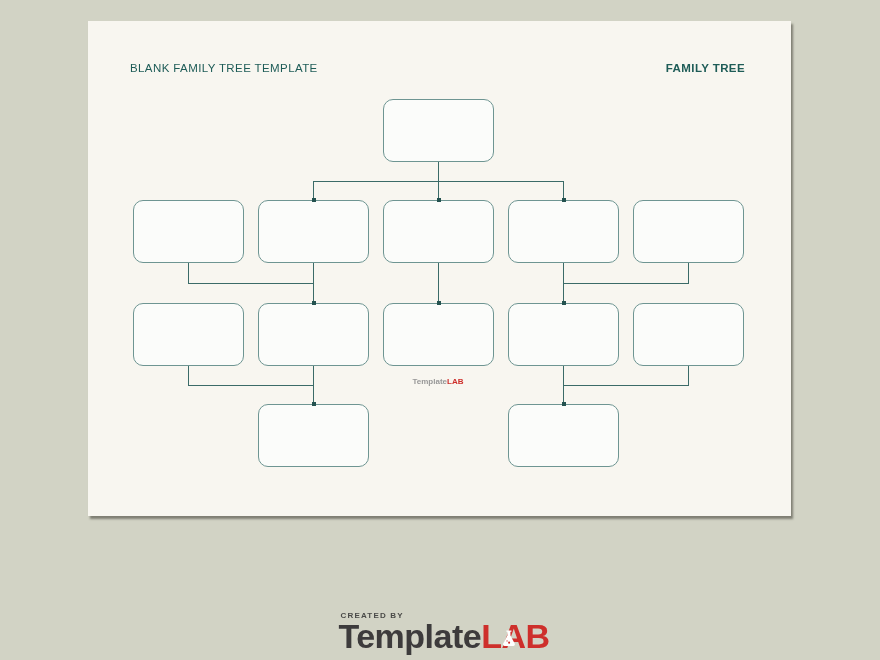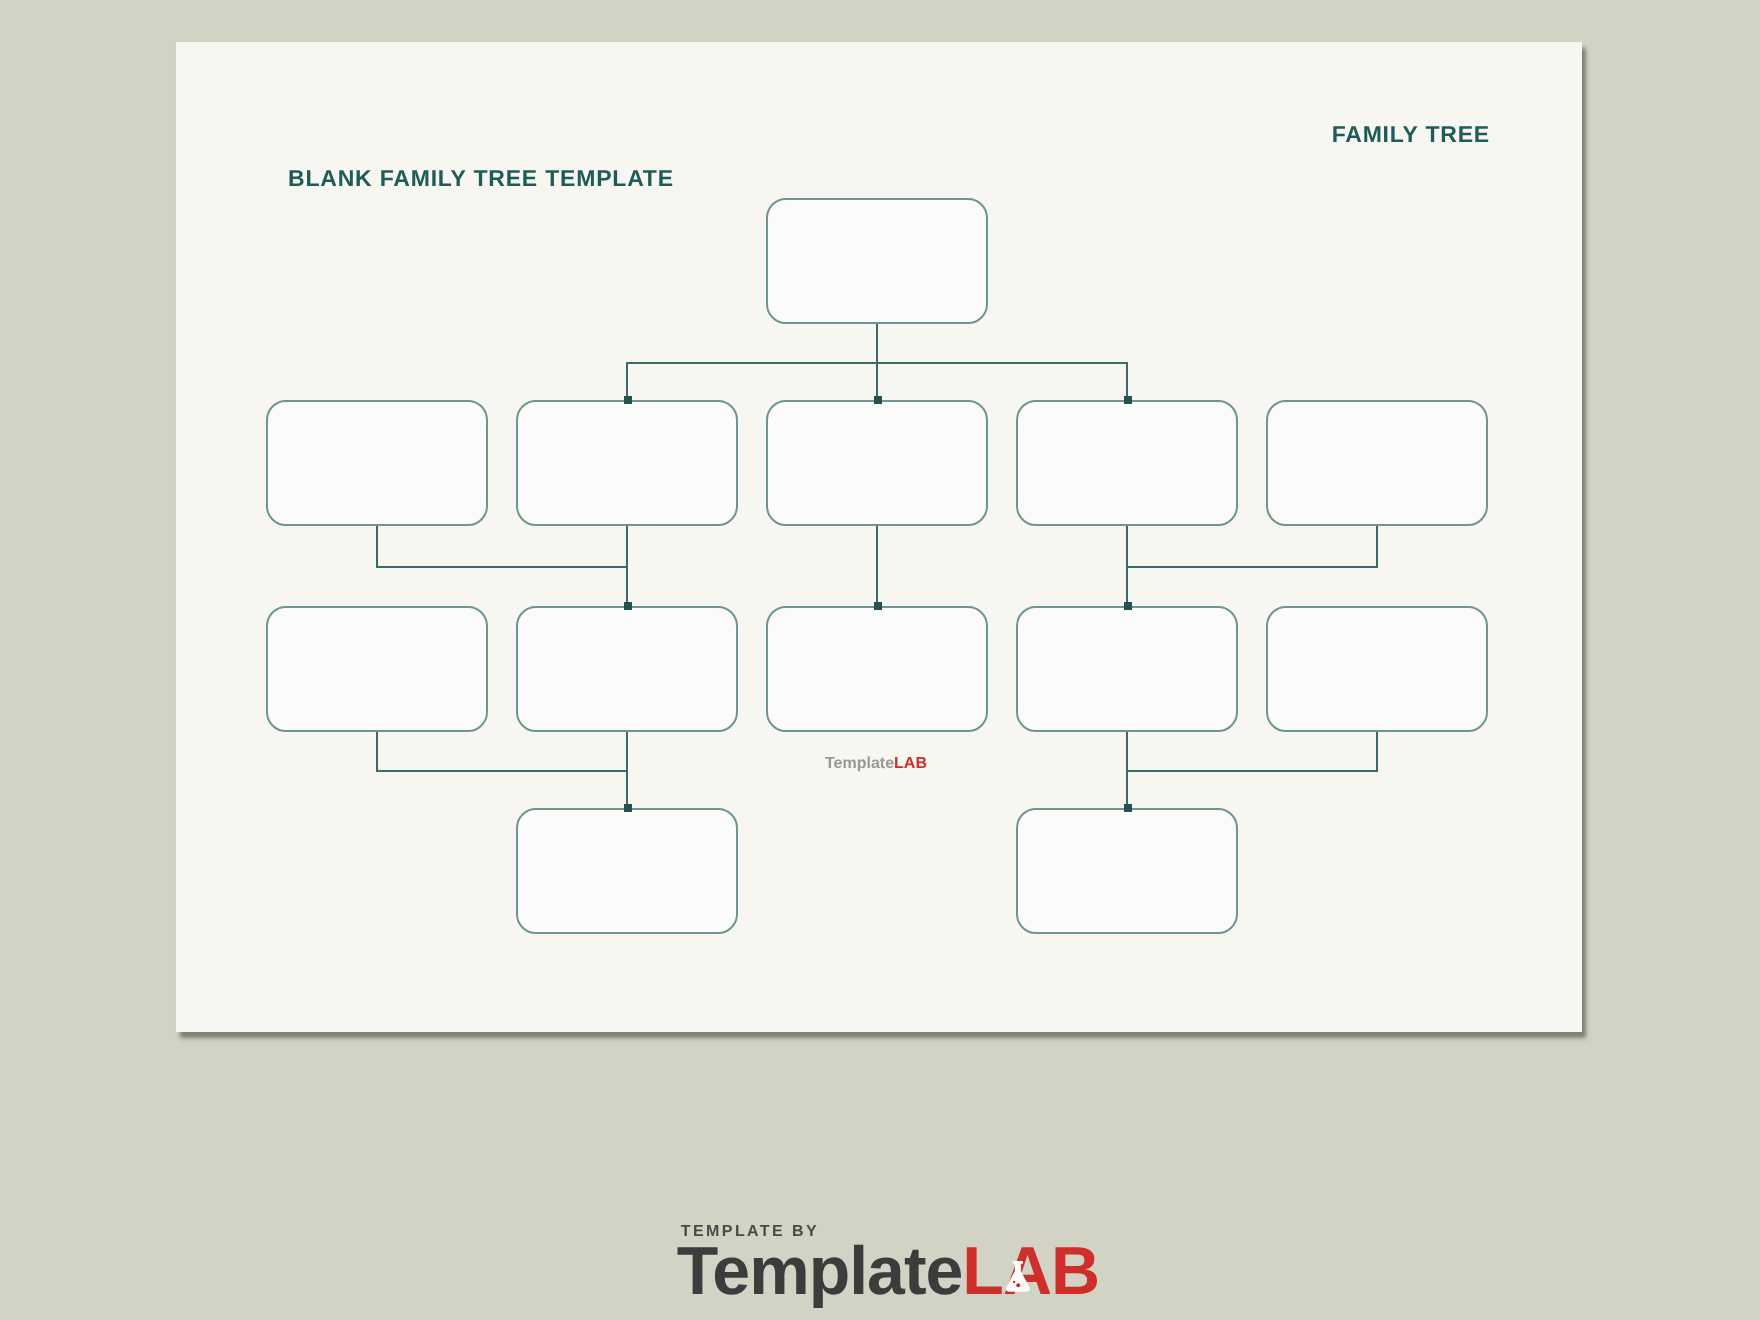--- a/index.html
+++ b/index.html
@@ -19,24 +19,23 @@
     width:880px;height:660px;position:relative;overflow:hidden;
     background:var(--canvas-bg);
     font-family:"Liberation Sans", sans-serif;
   }
   .page{
     position:absolute;left:88px;top:21px;width:703px;height:495px;
     background:var(--page-bg);
     box-shadow:2px 3px 2px rgba(100,99,88,0.75);
   }
   .page-title{
-    position:absolute;left:56px;top:41px;
-    font-size:11.5px;font-weight:bold;letter-spacing:0.4px;
+    position:absolute;left:42px;top:41px;
+    font-size:11.5px;font-weight:normal;letter-spacing:0.4px;
     color:var(--title-teal);
-    margin-top:22px;
   }
   .family-name{
     position:absolute;right:46px;top:41px;
     font-size:11.5px;font-weight:bold;letter-spacing:0.4px;
     color:var(--title-teal);
   }
   #tree{position:absolute;left:0;top:0;width:703px;height:495px;}
   .member-box{
     position:absolute;width:111px;height:63px;box-sizing:border-box;
     background:var(--box-fill);
@@ -116,21 +115,21 @@
       <div class="dot" style="left: 223.5px; top: 381px;"></div>
       <div class="dot" style="left: 473.5px; top: 381px;"></div>
     </div>
 
   <div class="watermark">
     <span class="wm-gray">Template</span><span class="wm-red">LAB</span>
   </div>
 </div>
 
 <div class="footer">
-  <div class="created-by">TEMPLATE BY</div>
+  <div class="created-by">CREATED BY</div>
   <div class="brand">
     <span>Template</span><span class="lab"><span>LAB</span><svg class="flask" viewBox="0 0 16 18">
           <path d="M5.3 0.5 h5.4 v1.4 h-1.1 v3.9 l4.5 8.6 a1.7 1.7 0 0 1 -1.5 2.5 h-9.2 a1.7 1.7 0 0 1 -1.5 -2.5 l4.5 -8.6 v-3.9 h-1.1 z" fill="#ffffff"></path>
           <circle cx="8.2" cy="13.4" r="1.1" fill="#ce2f2b"></circle>
           <circle cx="6" cy="11.6" r="0.65" fill="#ce2f2b"></circle>
         </svg></span>
   </div>
 </div>
 
 </body></html>

